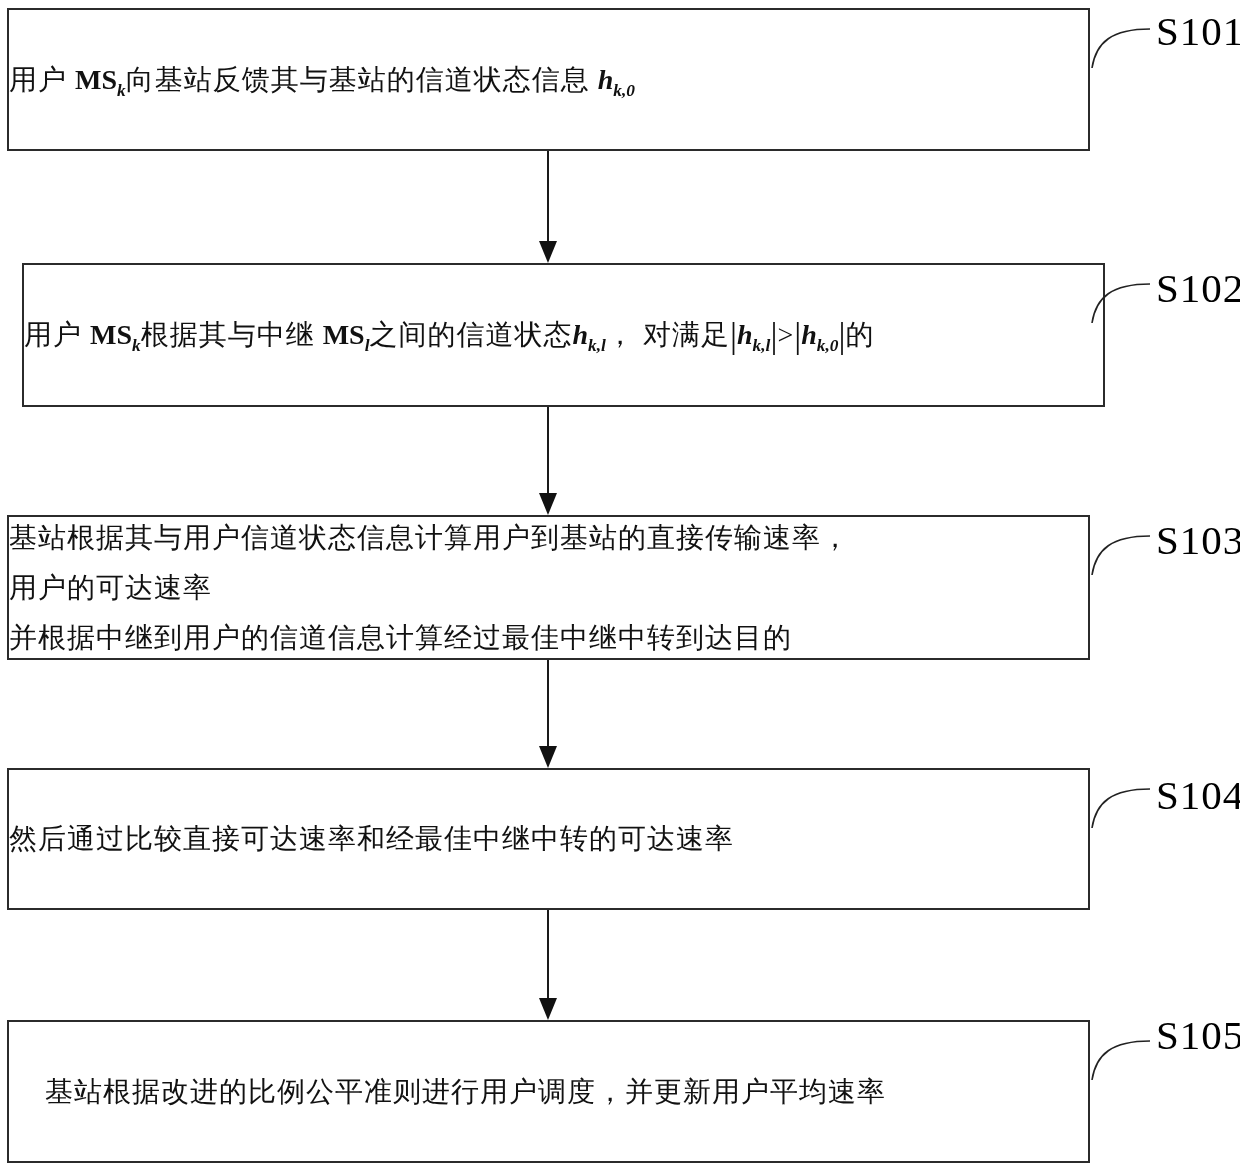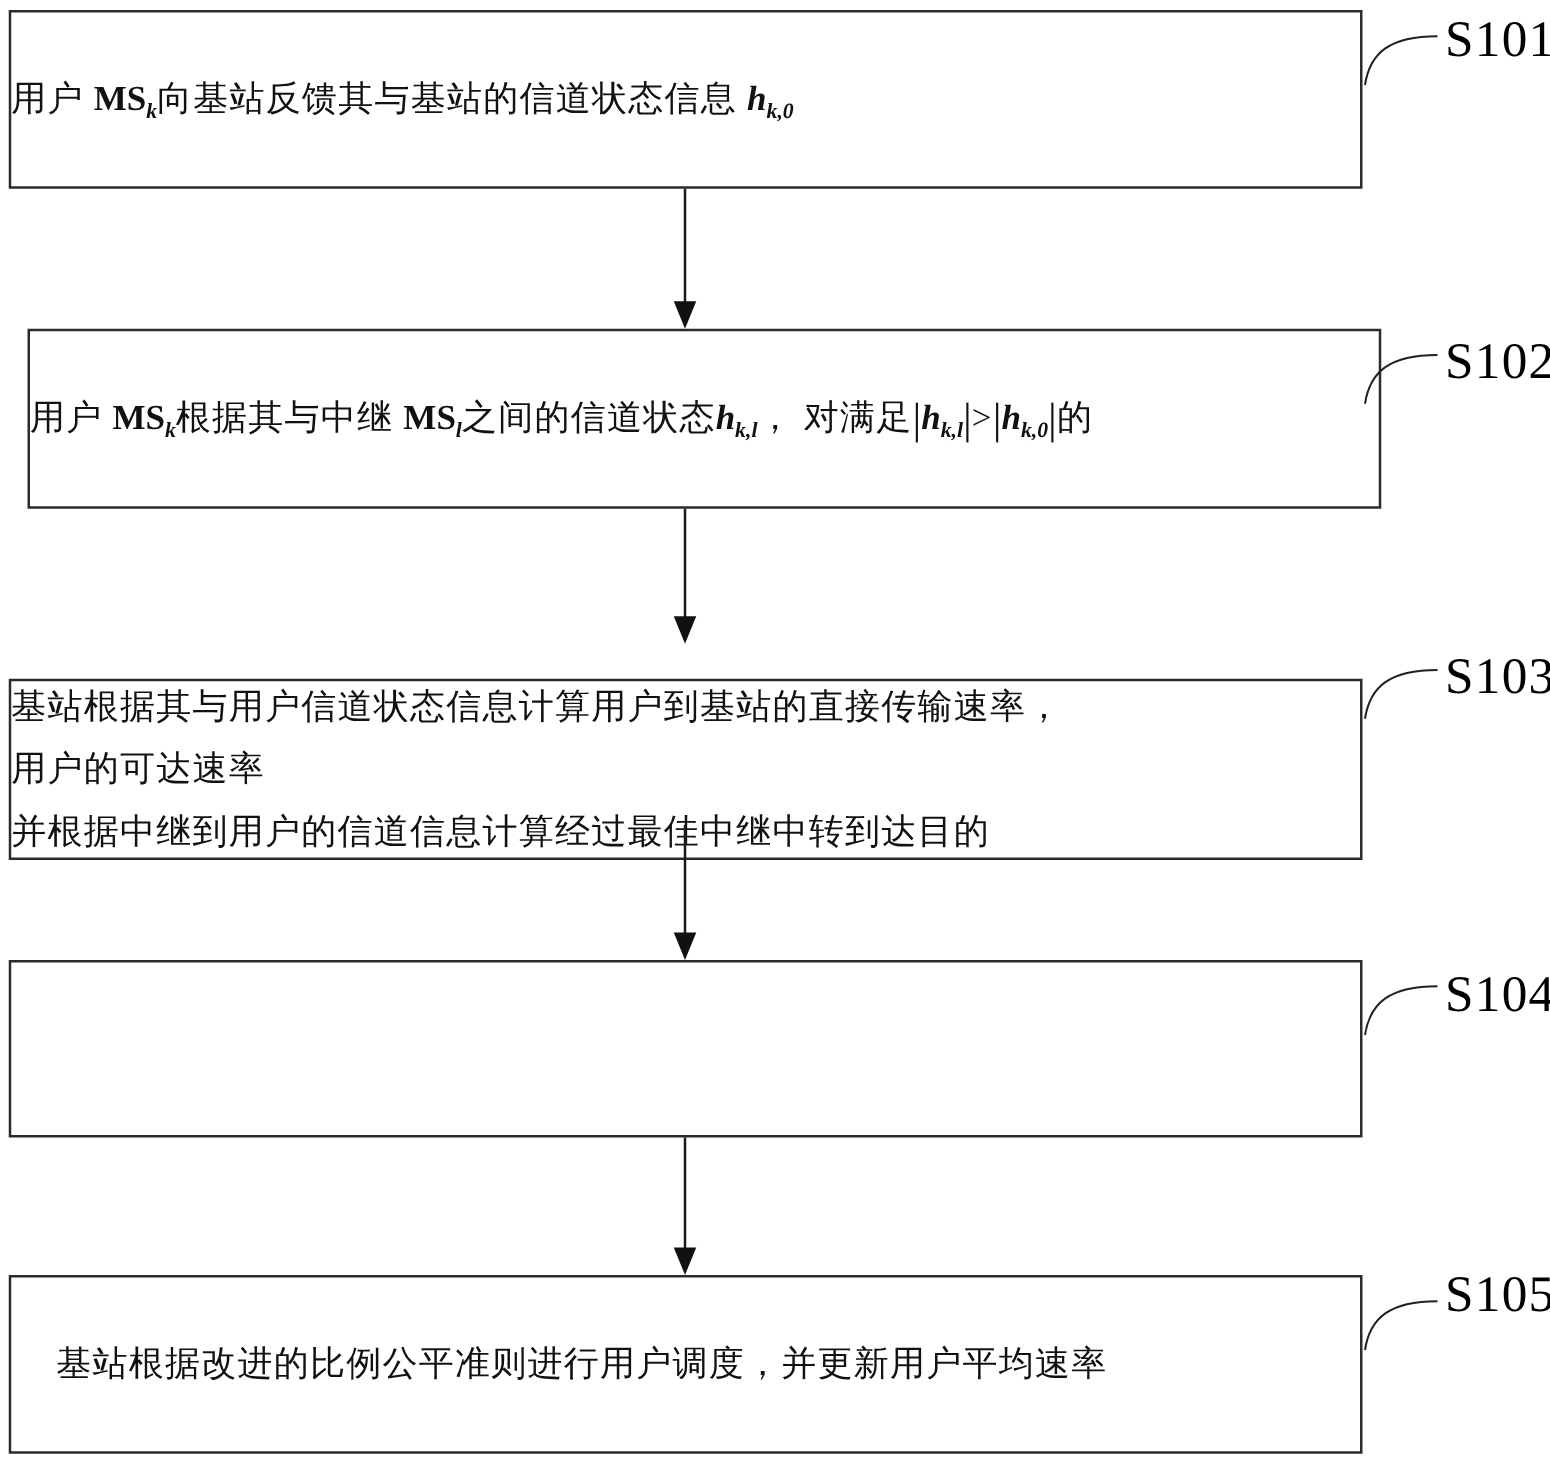--- a/index.html
+++ b/index.html
@@ -112,37 +112,38 @@
       </div>
     </div>
     <svg width="68" height="52" class="hook" style="left: 1086px; top: 275px;">
       <path d="M6,48 C10,22 26,9 64,9" fill="none" stroke="#222222" stroke-width="1.6"></path>
     </svg>
     <div class="step-label" style="left: 1156px; top: 265px;">S102</div>
     <div class="arrow" style="left: 538px; top: 407px; width: 20px; height: 108px;">
       <div class="shaft" style="height: 88px;"></div>
       <div class="head"></div>
     </div>
-    <div class="flow-box" style="left: 7px; top: 515px; width: 1083px; height: 145px; margin-top: 28px;">
+    <div class="flow-box" style="left: 7px; top: 515px; width: 1083px; height: 145px;">
       <div class="box-text">
         <div class="line">基站根据其与用户信道状态信息计算用户到基站的直接传输速率，</div>
         <div class="line">用户的可达速率</div>
         <div class="line">并根据中继到用户的信道信息计算经过最佳中继中转到达目的</div>
       </div>
     </div>
     <svg width="68" height="52" class="hook" style="left: 1086px; top: 527px;">
       <path d="M6,48 C10,22 26,9 64,9" fill="none" stroke="#222222" stroke-width="1.6"></path>
     </svg>
     <div class="step-label" style="left: 1156px; top: 517px;">S103</div>
     <div class="arrow" style="left: 538px; top: 660px; width: 20px; height: 108px;">
       <div class="shaft" style="height: 88px;"></div>
       <div class="head"></div>
     </div>
     <div class="flow-box" style="left: 7px; top: 768px; width: 1083px; height: 142px;">
       <div class="box-text">
+        <div class="line">然后通过比较直接可达速率和经最佳中继中转的可达速率</div>
       </div>
     </div>
     <svg width="68" height="52" class="hook" style="left: 1086px; top: 780px;">
       <path d="M6,48 C10,22 26,9 64,9" fill="none" stroke="#222222" stroke-width="1.6"></path>
     </svg>
     <div class="step-label" style="left: 1156px; top: 772px;">S104</div>
     <div class="arrow" style="left: 538px; top: 910px; width: 20px; height: 110px;">
       <div class="shaft" style="height: 90px;"></div>
       <div class="head"></div>
     </div>

